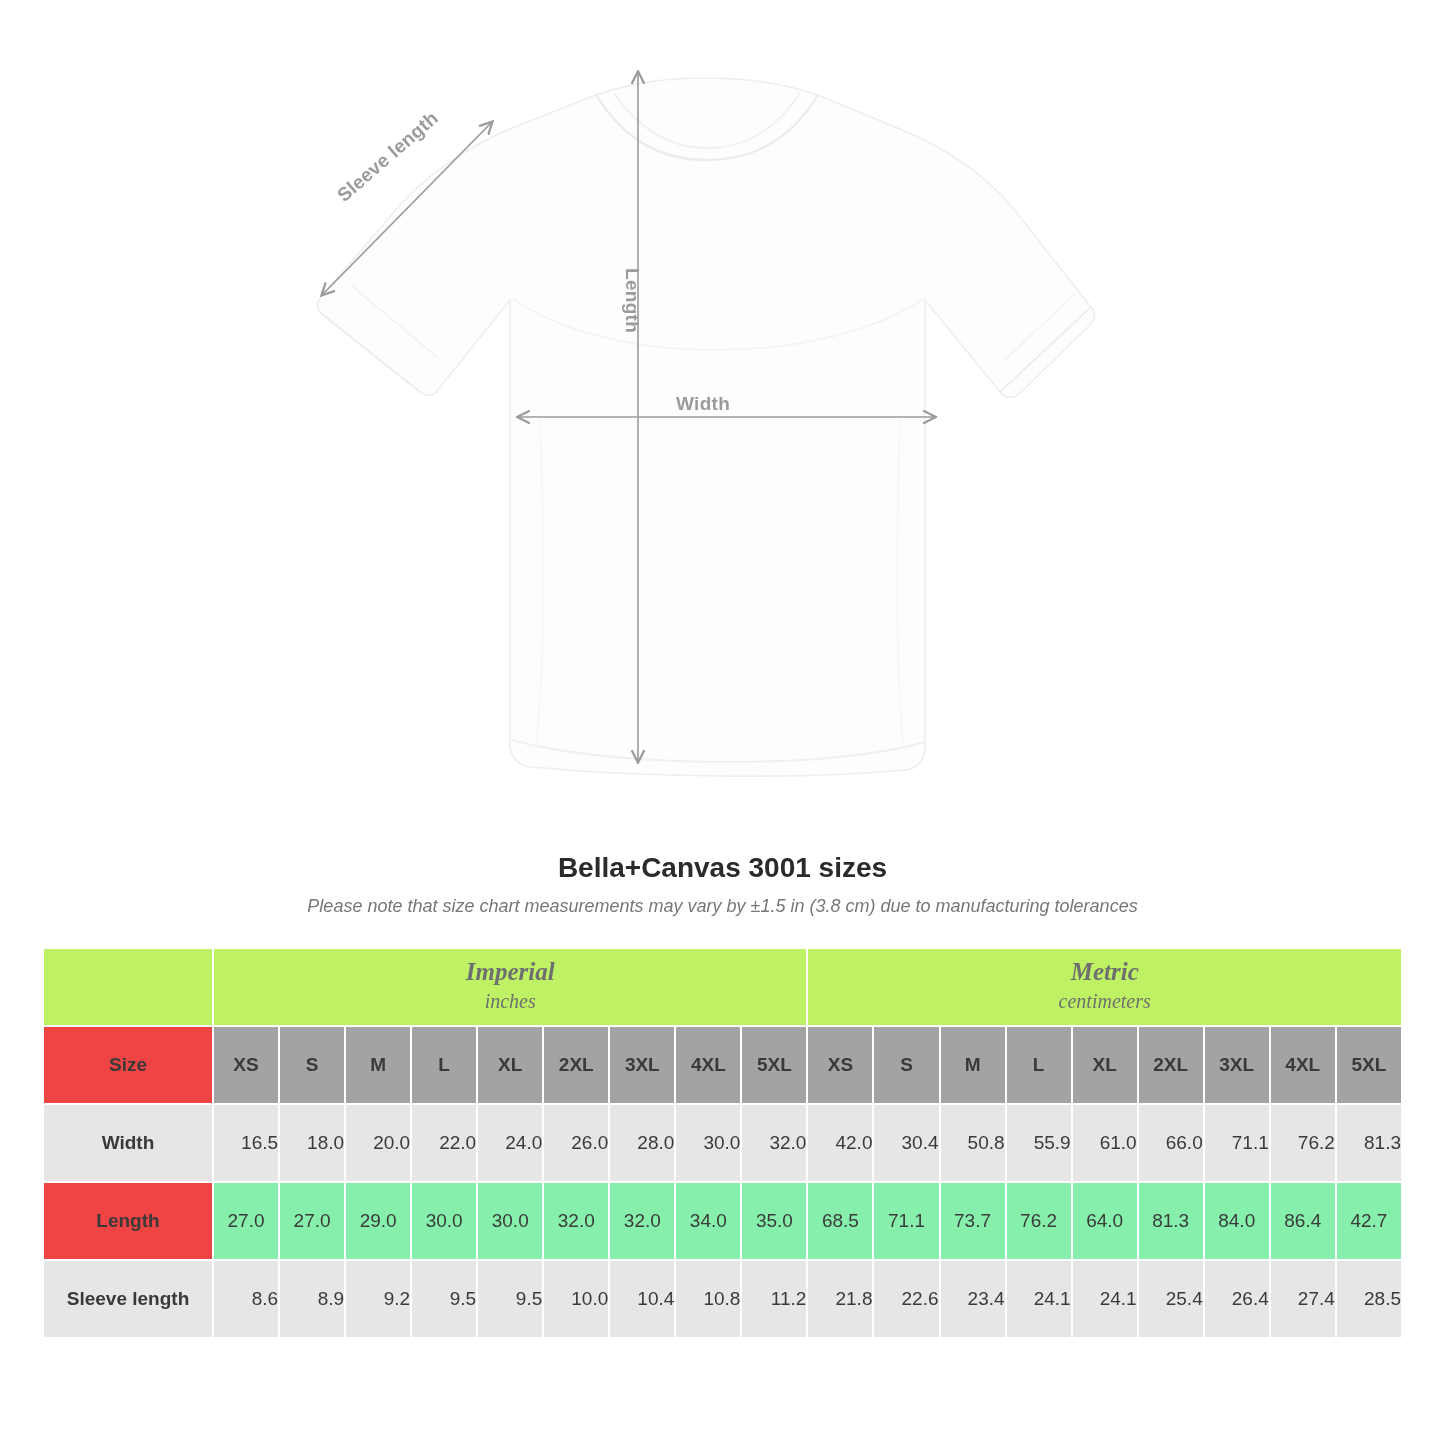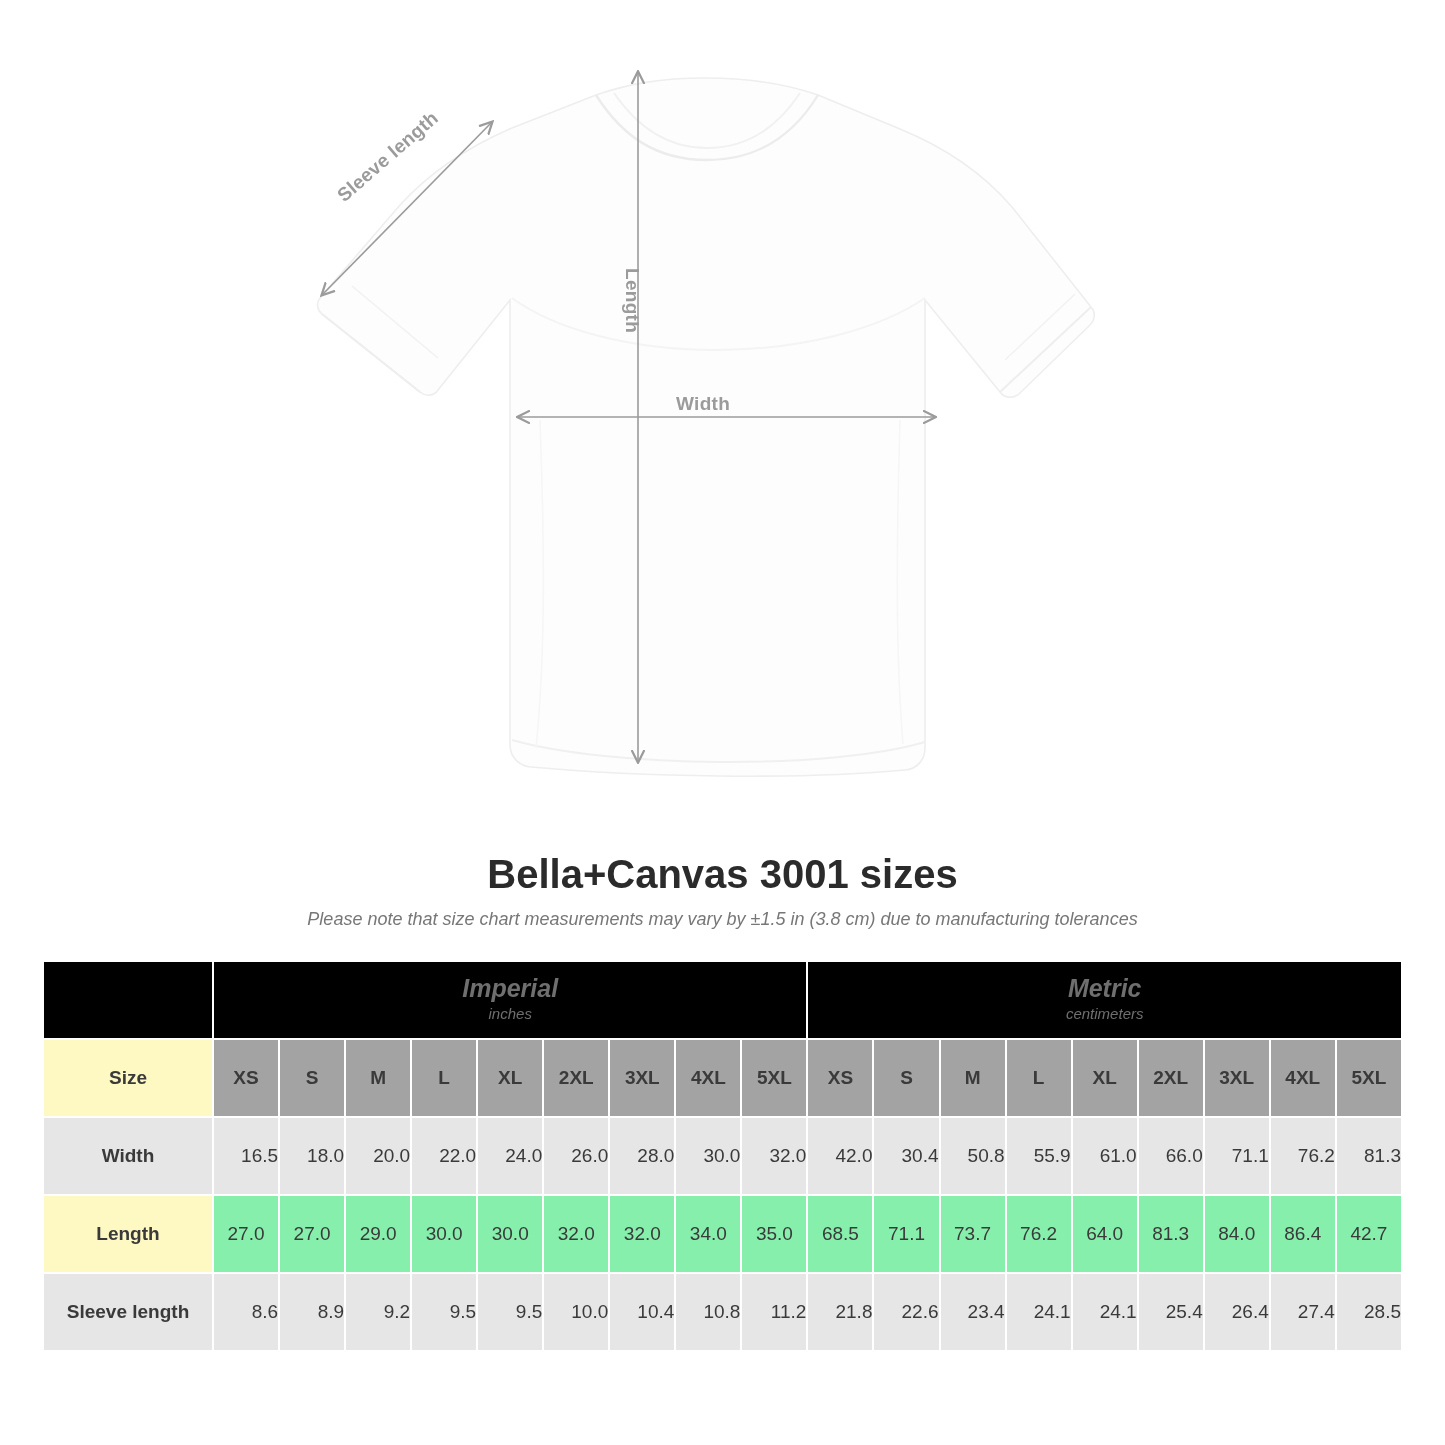--- a/index.html
+++ b/index.html
@@ -50,21 +50,21 @@
     transform-origin: left top;
     transform: rotate(-41deg);
   }
 
   
   .title-block {
     text-align: center;
     margin-top: 22px;
   }
   .chart-title {
-    font-size: 40px;
+    font-size: 28px;
     font-weight: bold;
     color: #2b2b2b;
     margin: 0 0 12px 0;
   }
   .chart-note {
     font-size: 18px;
     font-style: italic;
     color: #777777;
     margin: 4px;
   }
@@ -82,44 +82,45 @@
     border: 2px solid #ffffff;
     text-align: center;
     vertical-align: middle;
     font-size: 19px;
     color: #3a3a3a;
     padding: 0;
     height: 78px;
   }
   
   .unit-cell {
-    background: #000000;
+    background: #bef264;
     height: 118px;
+    font-family: Liberation Serif, serif;
   }
   .unit-name {
     font-size: 25px;
     font-style: italic;
     font-weight: bold;
     color: #6f6f6f;
     line-height: 1.15;
   }
   .unit-sub {
-    font-size: 15px;
+    font-size: 20px;
     font-style: italic;
     color: #6f6f6f;
     line-height: 1.5;
   }
   .hdr-cell {
     background: #a3a3a3;
     font-weight: bold;
     font-size: 19px;
     color: #3a3a3a;
   }
   .rowlabel-head {
-    background: #fef9c3;
+    background: #ef4444;
     font-weight: bold;
     font-size: 19px;
     color: #3a3a3a;
   }
   .rowlabel {
     background: #e6e6e6;
     font-weight: bold;
     font-size: 19px;
     color: #3a3a3a;
   }

